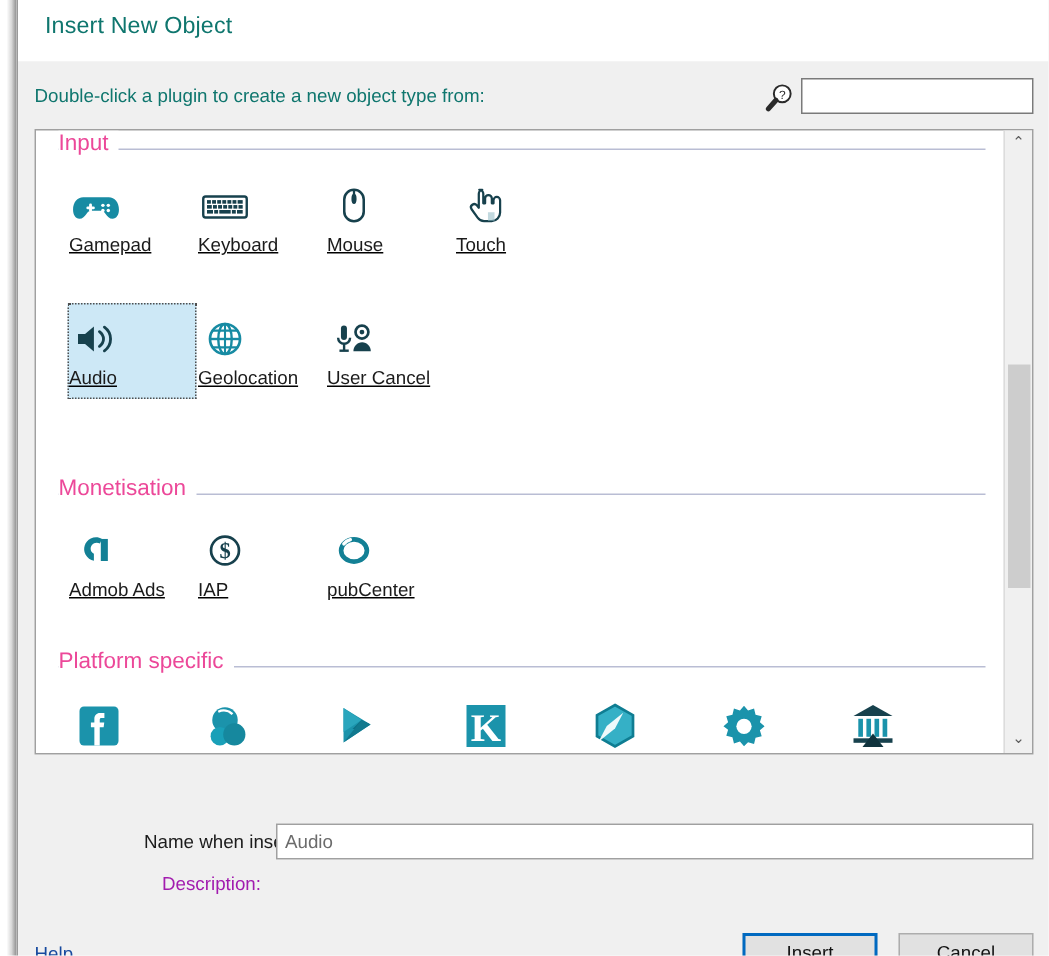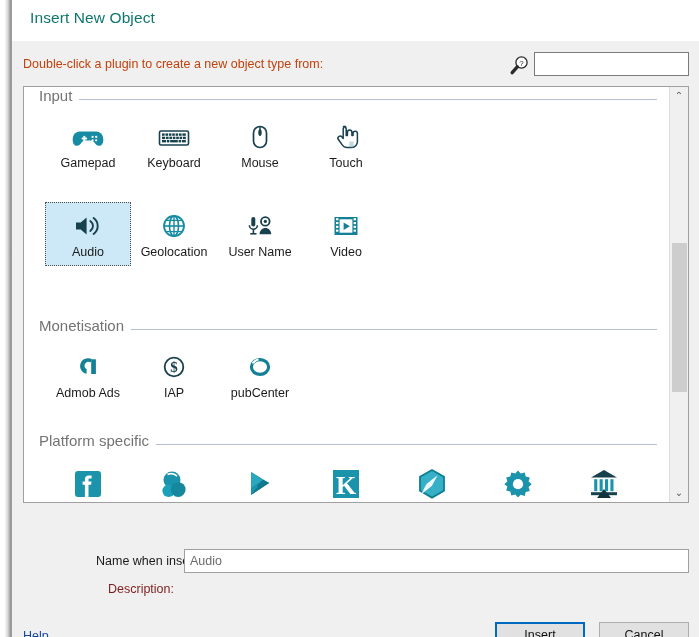--- a/index.html
+++ b/index.html
@@ -64,21 +64,21 @@
     height: 596px;
     background: #f0f0f0;
   }
 
   
   #prompt-label {
     position: absolute;
     left: 11px;
     top: 16px;
     font-size: 12.5px;
-    color: #c2410c;
+    color: #0f766e;
   }
   #search-wrap {
     position: absolute;
     left: 497px;
     top: 9px;
     width: 180px;
     height: 28px;
   }
   #search-icon {
     position: absolute;
@@ -130,21 +130,21 @@
   }
   .group-head {
     position: relative;
     height: 26px;
   }
   .group-title {
     position: absolute;
     left: 15px;
     top: 0px;
     font-size: 15px;
-    color: #737373;
+    color: #ec4899;
     background: #ffffff;
     padding-right: 7px;
     font-family: "Liberation Sans", sans-serif;
   }
   .group-rule {
     position: absolute;
     left: 15px;
     right: 12px;
     top: 12px;
     height: 1px;
@@ -153,24 +153,24 @@
   .group-items {
     position: relative;
     height: 72px;
   }
 
   .item {
     position: absolute;
     top: 0;
     width: 86px;
     height: 64px;
-    text-align: center;
     box-sizing: border-box;
     padding-top: 3px;
     border: 1px dotted transparent;
+    text-decoration: underline;
   }
   .item .glyph {
     display: block;
     height: 38px;
     line-height: 38px;
   }
   .item .glyph svg { vertical-align: middle; }
   .item .label {
     display: block;
     font-size: 12.5px;
@@ -238,21 +238,21 @@
     font-size: 12.5px;
     color: #6b6b6b;
     padding: 1px 5px;
     outline: none;
   }
   #desc-label {
     position: absolute;
     left: 96px;
     top: 541px;
     font-size: 12.5px;
-    color: #7f1d1d;
+    color: #a21caf;
   }
   #desc-text {
     position: absolute;
     left: 178px;
     top: 541px;
     width: 500px;
     font-size: 12.5px;
     color: #1b1b1b;
     line-height: 17px;
   }
@@ -434,43 +434,23 @@
                 <svg width="36" height="36" viewBox="0 0 36 36">
                   <rect x="9.3" y="9" width="4" height="9.6" rx="2" fill="#17414d"></rect>
                   <path d="M7.4 17.2c0 2.2 1.8 4 4 4s4-1.8 4-4" fill="none" stroke="#17414d" stroke-width="1.6"></path>
                   <line x1="11.4" y1="21.2" x2="11.4" y2="25.8" stroke="#17414d" stroke-width="1.6"></line>
                   <line x1="8.3" y1="25.8" x2="14.5" y2="25.8" stroke="#17414d" stroke-width="1.6"></line>
                   <circle cx="23.3" cy="13.4" r="4.3" fill="none" stroke="#17414d" stroke-width="1.8"></circle>
                   <circle cx="23.3" cy="13.4" r="1.6" fill="#17414d"></circle>
                   <path d="M17.6 26.2c0-3.4 2.6-6.1 5.8-6.1s5.8 2.7 5.8 6.1z" fill="#17414d"></path>
                 </svg>
               </span>
-              <span class="label">User Name</span>
-            </div>
-
-            <div class="item" style="left:279px;">
-              <span class="glyph">
-                <svg width="36" height="36" viewBox="0 0 36 36">
-                  <rect x="6.5" y="9" width="23" height="18" fill="#138095"></rect>
-                  <g fill="#ffffff">
-                    <rect x="8" y="10.2" width="2.4" height="2.1"></rect>
-                      <rect x="8" y="14" width="2.4" height="2.1"></rect>
-                    <rect x="8" y="17.8" width="2.4" height="2.1"></rect>
-                      <rect x="8" y="21.6" width="2.4" height="2.1"></rect>
-                    <rect x="25.6" y="10.2" width="2.4" height="2.1"></rect>
-                      <rect x="25.6" y="14" width="2.4" height="2.1"></rect>
-                    <rect x="25.6" y="17.8" width="2.4" height="2.1"></rect>
-                      <rect x="25.6" y="21.6" width="2.4" height="2.1"></rect>
-                  </g>
-                  <rect x="11.6" y="11.3" width="12.8" height="13.4" fill="#ffffff"></rect>
-                  <path d="M15.6 14.6l6.3 3.7-6.3 3.7z" fill="#138095"></path>
-                </svg>
-              </span>
-              <span class="label">Video</span>
-            </div>
+              <span class="label">User Cancel</span>
+            </div>
+
 
           </div>
         </div>
 
         <div class="group" style="top:230px;">
           <div class="group-head">
             <div class="group-rule"></div>
             <div class="group-title">Monetisation</div>
           </div>
           <div class="group-items">

